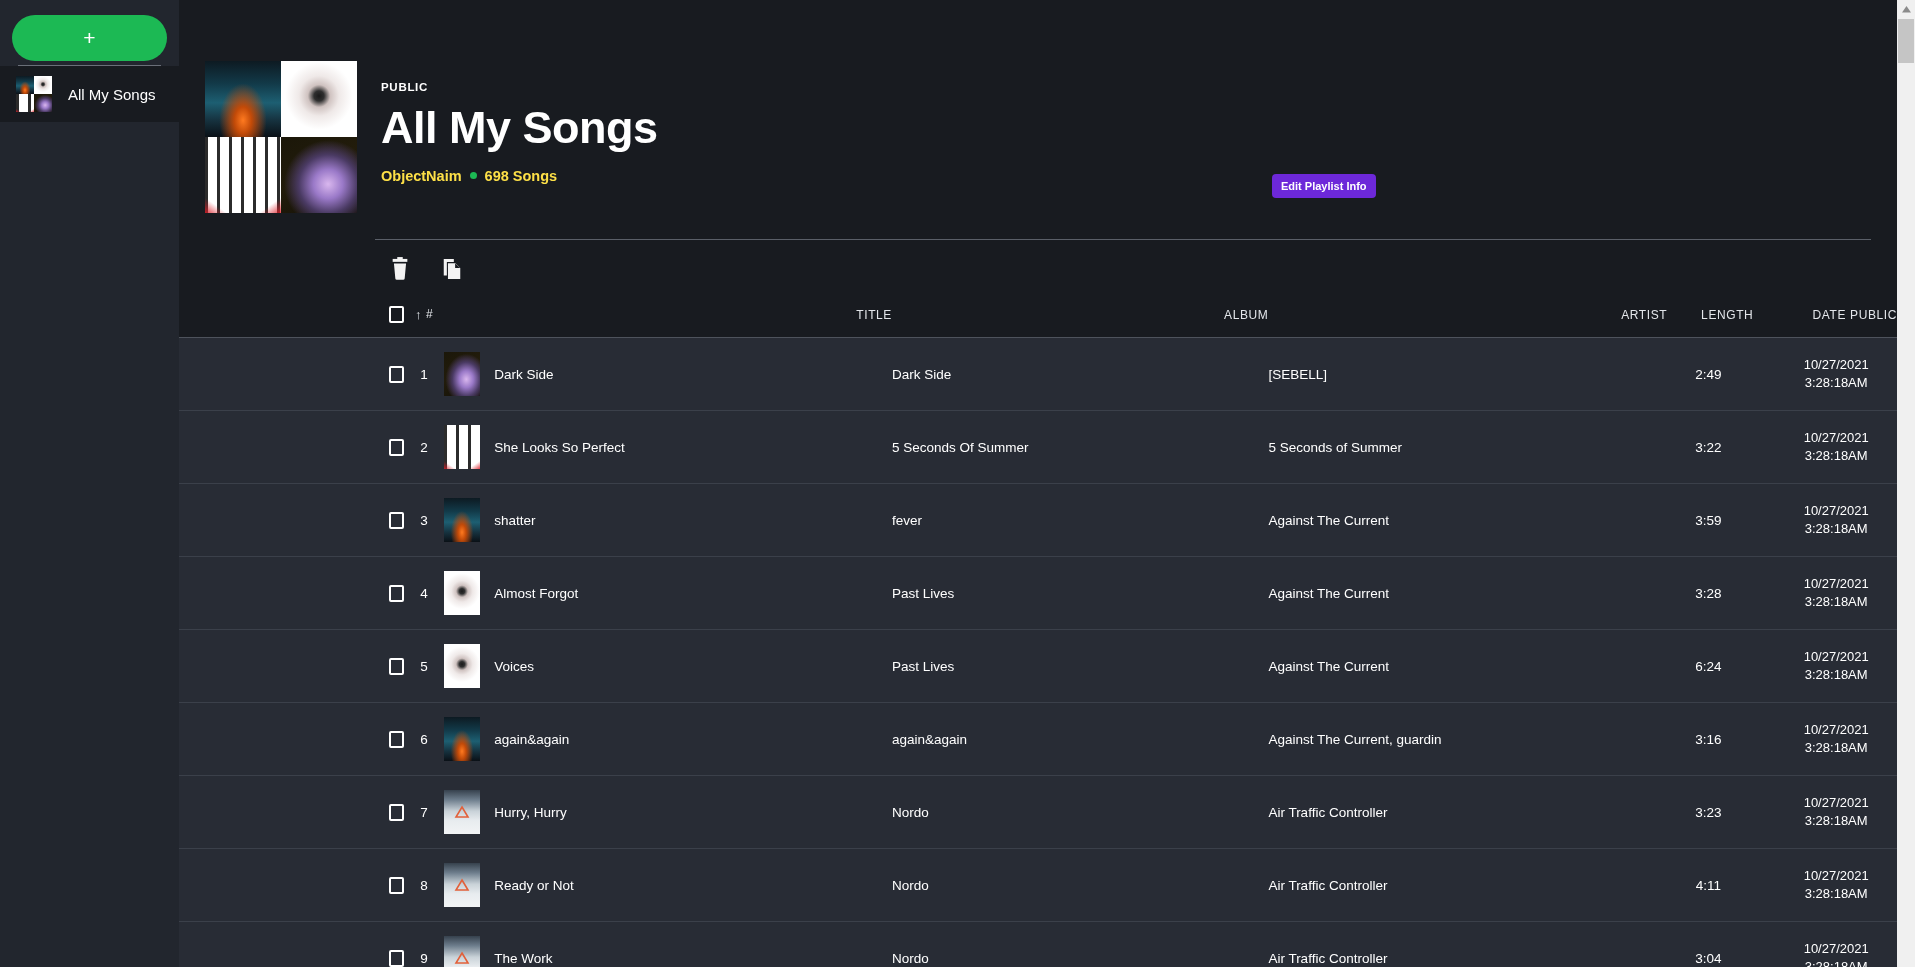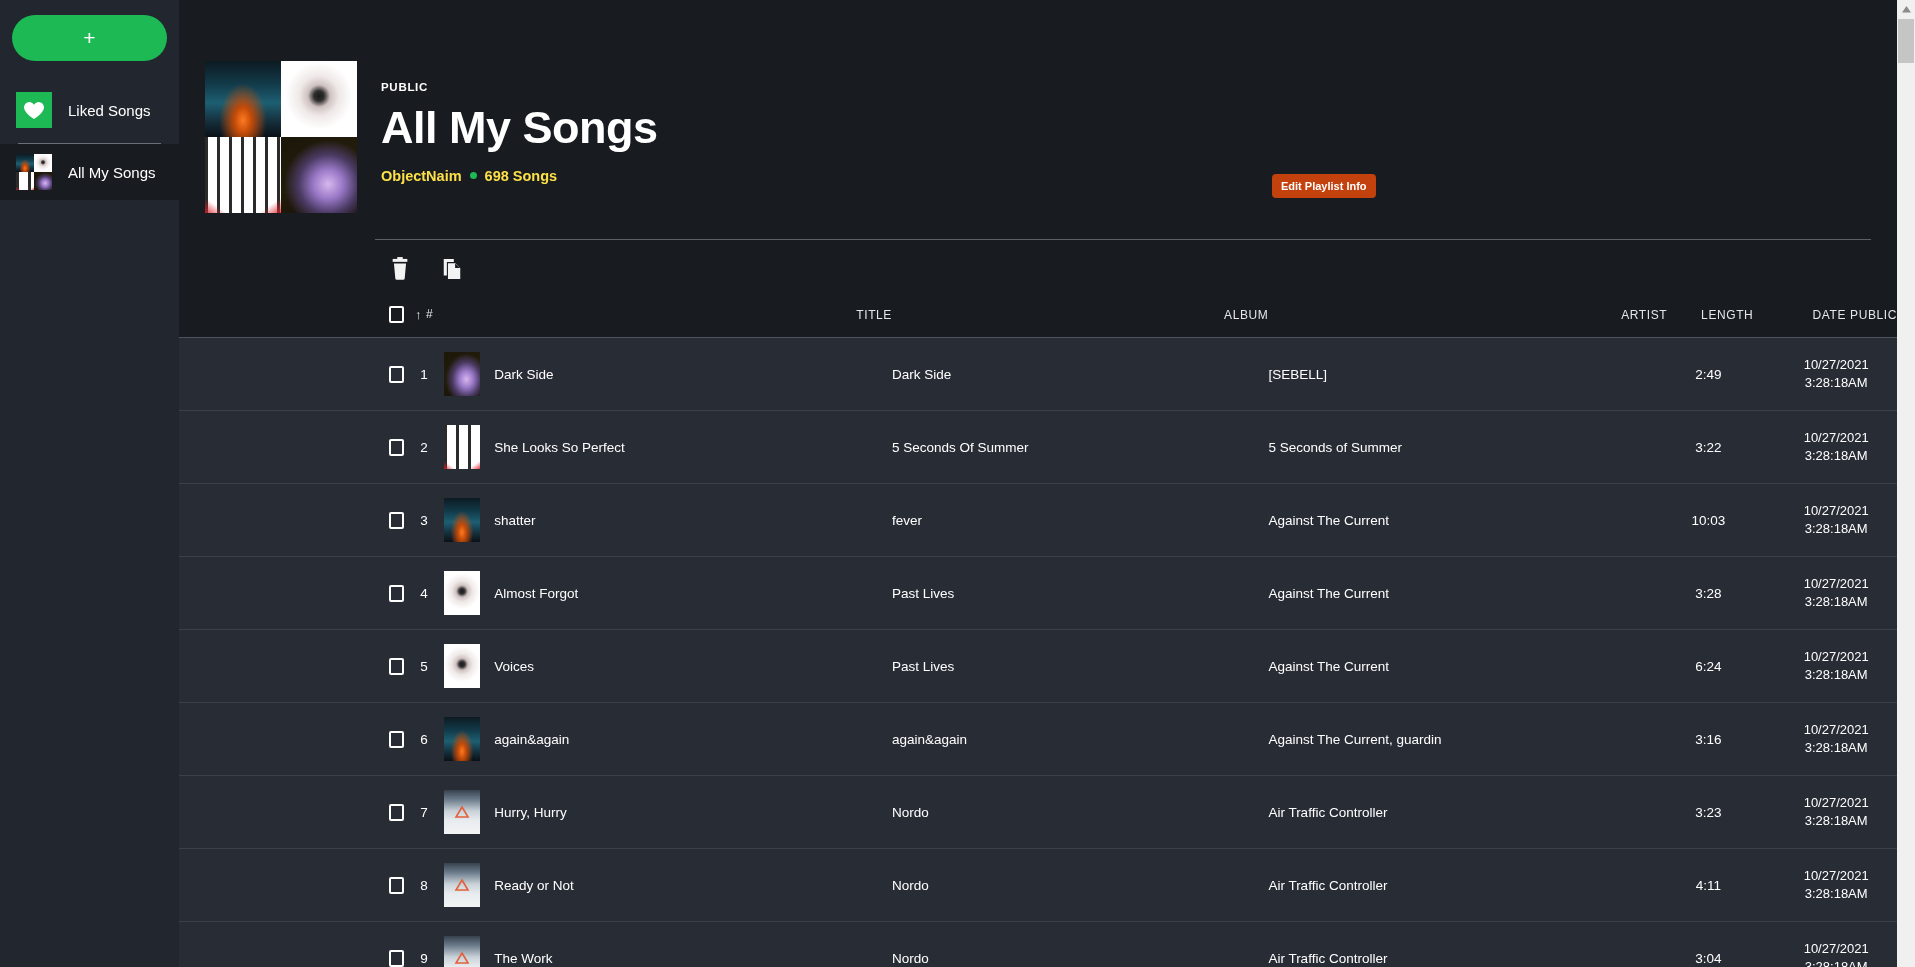--- a/index.html
+++ b/index.html
@@ -219,21 +219,21 @@
     border-radius: 50%;
     background: #1cb954;
     display: inline-block;
     margin: 0 8px;
   }
 
   .edit-btn {
     position: absolute;
     left: 1093px;
     top: 131px;
-    background: #c2410c;
+    background: #6d28d9;
     color: #ffffff;
     border: none;
     border-radius: 4px;
     font-size: 11px;
     font-weight: bold;
     padding: 6px 9px;
     cursor: pointer;
     font-family: "Liberation Sans", sans-serif;
     white-space: nowrap;
   }
@@ -379,28 +379,20 @@
 </style>
 </head>
 <body>
 
 <div id="app">
 
   <div class="sidebar">
 
     <button class="add-button">+</button>
 
-    <div class="liked-row">
-      <div class="liked-art">
-        <svg width="22" height="20" viewBox="0 0 24 22" aria-hidden="true">
-          <path d="M12 21s-8.4-5.3-10.2-10A5.6 5.6 0 0 1 12 5.2 5.6 5.6 0 0 1 22.2 11C20.4 15.7 12 21 12 21z" fill="#ffffff"></path>
-        </svg>
-      </div>
-      <span class="liked-label">Liked Songs</span>
-    </div>
 
     <div class="side-divider"></div>
 
     <div class="pl-item active">
       <div class="mosaic mosaic-sm">
         <div class="tile art-fever"></div>
         <div class="tile art-pastlives"></div>
         <div class="tile art-5sos"></div>
         <div class="tile art-darkside"></div>
       </div>
@@ -518,21 +510,21 @@
               </td>
               <td class="c-num">3</td>
               <td class="c-title">
                 <div class="title-cell">
                   <div class="row-art art-wrap art-fever"></div>
                   <span>shatter</span>
                 </div>
               </td>
               <td class="c-album">fever</td>
               <td class="c-artist">Against The Current</td>
-              <td class="c-len"><span class="len-val">10:03</span></td>
+              <td class="c-len"><span class="len-val">3:59</span></td>
               <td class="c-date">
                 <div class="date-wrap">
                   <div>10/27/2021</div>
                   <div>3:28:18AM</div>
                 </div>
               </td>
             </tr>
             <tr>
               <td class="c-check">
                 <span class="chk"></span>

